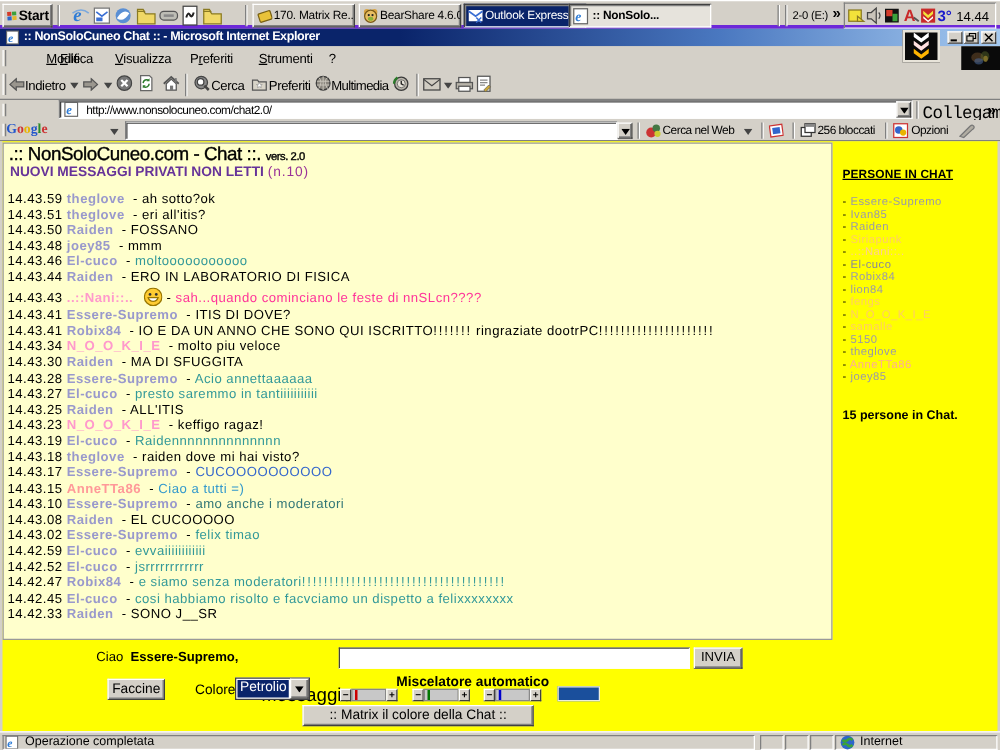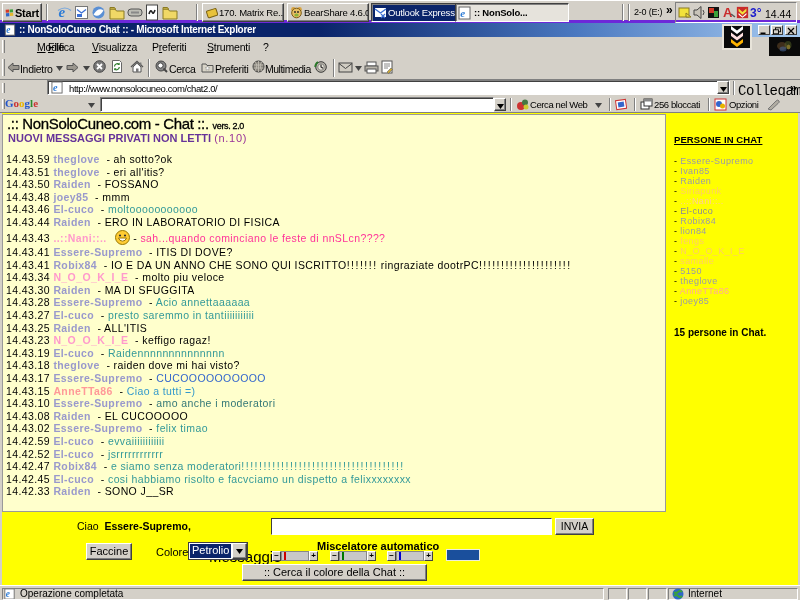--- a/index.html
+++ b/index.html
@@ -386,21 +386,21 @@
   <div class="sbar" style="left:337px; top:438px;">
       <div style="position:absolute; left:2px; top:0; width:2px; height:8px; background:#007700;"></div>
     </div>
   <div class="sld" style="left:365px; top:438px;">+</div>
   <div class="sld" style="left:385px; top:438px;">−</div>
   <div class="sbar" style="left:394px; top:438px;">
       <div style="position:absolute; left:2px; top:0; width:2px; height:8px; background:#0000CC;"></div>
     </div>
   <div class="sld" style="left:422px; top:438px;">+</div>
   <div class="abs" style="left:444px; top:436px; width:34px; height:12px; background:#1A4F9C; border:1px solid #EEEEDD;"></div>
-  <div class="btn98" style="left:240px; top:451px; width:185px; height:17px; line-height:15px;">:: Cerca il colore della Chat ::</div>
+  <div class="btn98" style="left:240px; top:451px; width:185px; height:17px; line-height:15px;">:: Matrix il colore della Chat ::</div>
 </div>
 
 <div class="abs" id="statusbar">
   <svg class="icon" style="left:4px; top:2px;" width="11" height="12" viewBox="0 0 13 14">
       <rect x="1" y="1" width="11" height="12" fill="#fff" stroke="#666"></rect>
       <text x="2.2" y="11" font-size="11" fill="#2E7CD6" font-family="serif" font-style="italic" font-weight="bold">e</text>
     </svg>
   <span class="abs" style="left:20px; top:2px;">Operazione completata</span>
   <div class="spanel" style="left:2px; width:602px;"></div>
   <div class="spanel" style="left:608px; width:19px;"></div>

